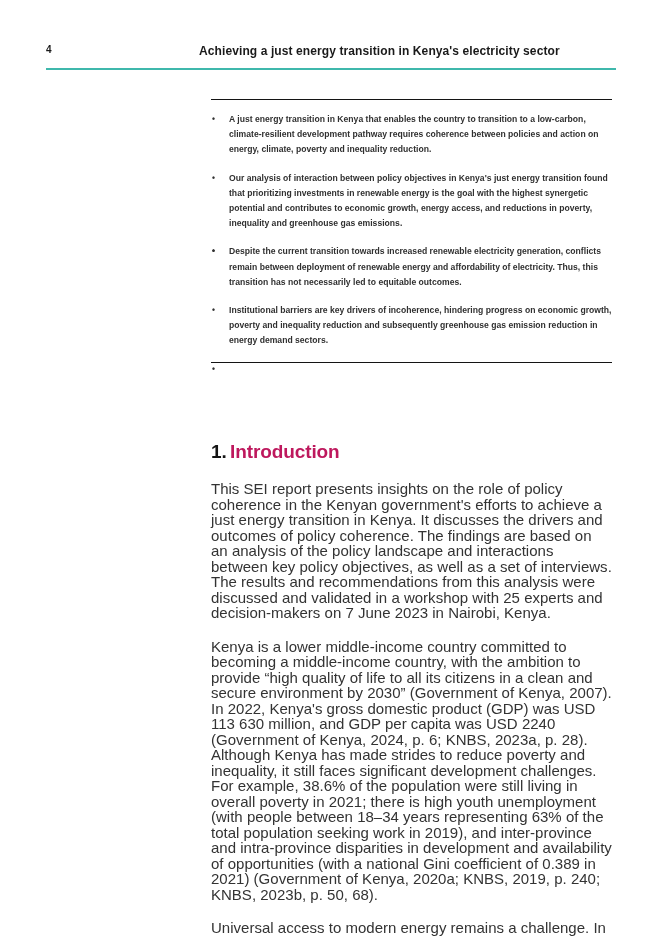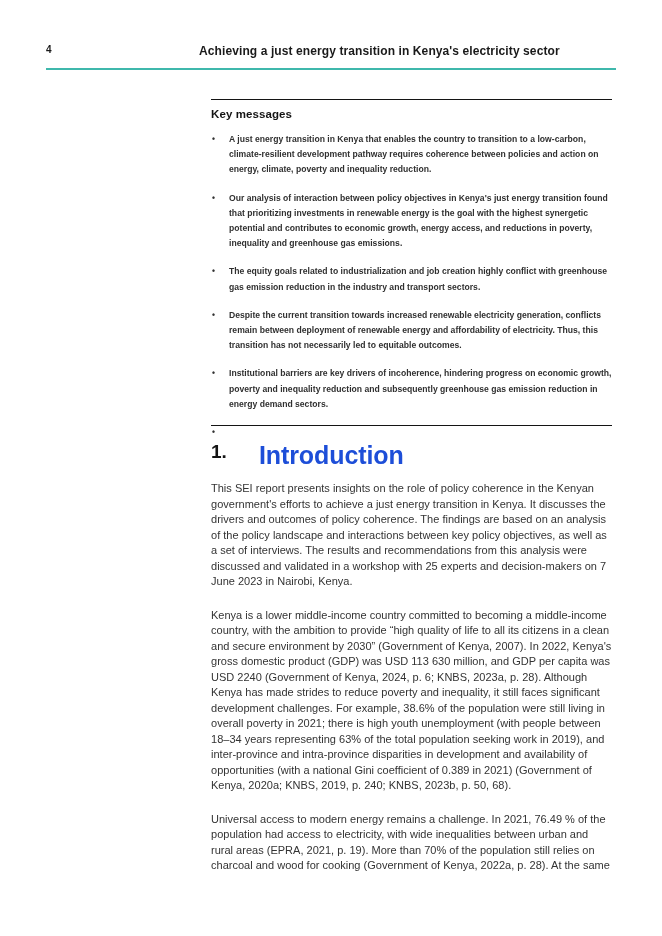--- a/index.html
+++ b/index.html
@@ -125,38 +125,38 @@
   .section-num {
     position: absolute;
     left: 0;
     top: 0;
     font-size: 19px;
     font-weight: bold;
     color: #141414;
   }
   .section-name {
     position: absolute;
-    left: 48px;
-    top: 0;
-    font-size: 25px;
-    font-weight: bold;
-    color: #1d4ed8;
+    left: 19px;
+    top: 0;
+    font-size: 19px;
+    font-weight: bold;
+    color: #be185d;
     letter-spacing: -0.1px;
   }
 
   
   .body-copy {
     position: absolute;
     top: 481px;
     left: 0;
     width: 401px;
   }
   .body-copy p {
     margin: 0 0 18px 0;
-    font-size: 11px;
+    font-size: 15px;
     line-height: 15.5px;
     color: #333333;
     letter-spacing: 0.01px;
   }
   .body-copy p:last-child {
     margin-bottom: 8px;
   }
 </style>
 </head>
 <body>
@@ -166,33 +166,31 @@
   <div class="header">
     <div class="header-pageno">4</div>
     <div class="header-title">Achieving a just energy transition in Kenya's electricity sector</div>
   </div>
   <div class="header-rule" style="background: rgb(63, 184, 172);"></div>
 
   <div class="content">
 
     <div class="kmbox">
       <div class="rule-black"></div>
-      <div class="kmbox-title">Key messages</div>
       <ul class="km-list">
         <li>
           <span class="bullet">•</span>
           <span>A just energy transition in Kenya that enables the country to transition to a low-carbon, climate-resilient development pathway requires coherence between policies and action on energy, climate, poverty and inequality reduction.</span>
         </li>
         <li>
           <span class="bullet">•</span>
           <span>Our analysis of interaction between policy objectives in Kenya's just energy transition found that prioritizing investments in renewable energy is the goal with the highest synergetic potential and contributes to economic growth, energy access, and reductions in poverty, inequality and greenhouse gas emissions.</span>
         </li>
         <li>
           <span class="bullet">•</span>
-          <span>The equity goals related to industrialization and job creation highly conflict with greenhouse gas emission reduction in the industry and transport sectors.</span>
         </li>
         <li>
           <span class="bullet">•</span>
           <span>Despite the current transition towards increased renewable electricity generation, conflicts remain between deployment of renewable energy and affordability of electricity. Thus, this transition has not necessarily led to equitable outcomes.</span>
         </li>
         <li>
           <span class="bullet">•</span>
           <span>Institutional barriers are key drivers of incoherence, hindering progress on economic growth, poverty and inequality reduction and subsequently greenhouse gas emission reduction in energy demand sectors.</span>
         </li>
         <li>

